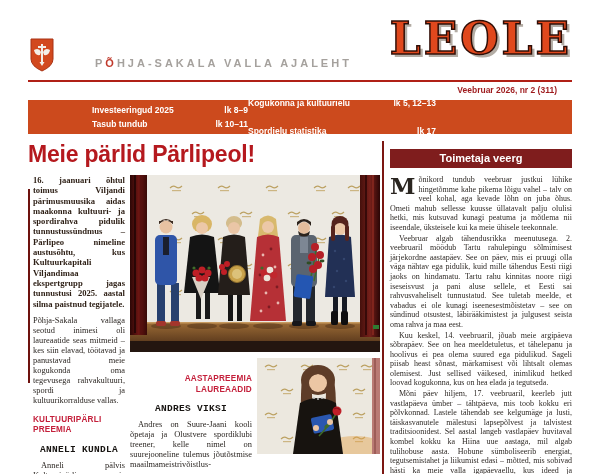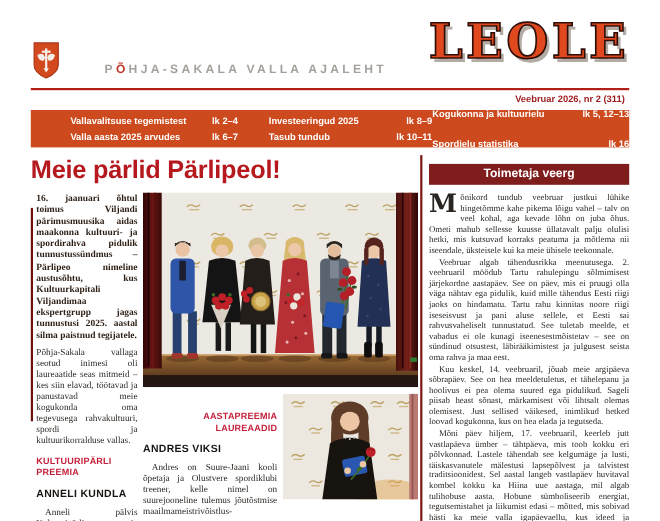--- a/index.html
+++ b/index.html
@@ -5,42 +5,42 @@
   html,body{margin:0;padding:0;background:#fff;}
   .page{width:600px;height:474px;background:#fff;overflow:hidden;position:relative;font-family:"Liberation Serif",serif;}
 
   
   .masthead{position:relative;height:98px;}
   .crest{position:absolute;left:30px;top:38px;}
   .tagline{position:absolute;left:60px;top:57px;font-family:"Liberation Sans",sans-serif;font-weight:bold;font-size:11px;letter-spacing:3px;color:#a5a19d;white-space:nowrap;margin-left:35px;}
   .tagline .oo{color:#c0392b;}
   .leole{position:absolute;right:28px;top:6px;font-family:"DejaVu Serif",serif;font-weight:bold;font-size:44px;line-height:66px;color:#e0481d;letter-spacing:3px;-webkit-text-stroke:1.5px #2e0d06;text-shadow:3px 3px 0 #b3aca4;}
   .mast-rule{position:absolute;left:28px;right:28px;top:80px;height:2px;background:#b02016;}
-  .issue{position:absolute;right:32px;top:85px;font-family:"Liberation Sans",sans-serif;font-weight:bold;font-size:8.5px;color:#9e1a1d;}
+  .issue{position:absolute;right:43px;top:85px;font-family:"Liberation Sans",sans-serif;font-weight:bold;font-size:8.5px;color:#9e1a1d;}
 
   
   .toc{margin:2px 28px 0 28px;height:34px;background:#cc4a1d;display:flex;align-items:center;padding-left:36px;box-sizing:border-box;}
   .toc-group{display:flex;flex-direction:column;justify-content:center;gap:2px;}
   .toc-group.g1{width:160px;}
   .toc-group.g2{width:156px;margin-left:28px;}
   .toc-group.g3{width:188px;gap:16px;}
   .toc-row{display:flex;justify-content:space-between;font-family:"Liberation Sans",sans-serif;font-weight:bold;font-size:8.5px;color:#fff;line-height:12px;}
   .toc-row .pg{white-space:nowrap;padding-left:6px;}
 
   
   .main{margin:5px 28px 0 28px;display:flex;height:336px;}
   .main-left{width:352px;position:relative;}
   .accent-bar{position:absolute;left:0;top:50px;width:2px;height:194px;background:#6e120e;}
   h1.headline{margin:2px 0 8px 0;font-family:"Liberation Sans",sans-serif;font-weight:bold;font-size:23px;line-height:26px;color:#b5191e;letter-spacing:-0.2px;}
   .row1{display:flex;}
   .col-left{width:97px;padding-left:5px;margin-right:5px;box-sizing:content-box;}
   .lead{font-weight:bold;font-size:8.6px;line-height:10.3px;color:#2d1f15;text-align:justify;margin:0;}
   .body-p{font-size:8.4px;line-height:10px;color:#2b2622;text-align:justify;margin:7px 0 0 0;}
   .kicker{margin:9px 0 0 0;font-family:"Liberation Sans",sans-serif;font-weight:bold;font-size:8.2px;line-height:10.5px;color:#c41f3a;letter-spacing:.2px;}
-  .laureate{margin:8px 0 0 0;font-family:Liberation Sans, sans-serif;font-weight:bold;font-size:9.5px;color:#181512;letter-spacing:.3px;}
+  .laureate{margin:8px 0 0 0;font-family:Liberation Mono, monospace;font-weight:bold;font-size:9.5px;color:#181512;text-align:center;letter-spacing:.3px;}
   .sec-text{font-size:8.4px;line-height:10px;color:#2b2622;text-align:justify;margin:6px 0 0 0;text-indent:8px;}
   .photo-col{width:250px;}
   .photo1{width:250px;height:177px;display:block;}
   .caption{margin-top:3px;font-family:"Liberation Sans",sans-serif;font-size:7.8px;line-height:10px;color:#1d1d1d;}
   .row2{display:flex;margin-top:6px;}
   .col-mid{width:122px;margin-right:5px;}
   .col-mid .kicker{margin-top:16px;text-align:right;}
   .photo2{width:123px;height:96px;display:block;}
 
   .divider{width:2px;background:#7c1712;margin:2px 6px 0 2px;}
@@ -71,48 +71,38 @@
         </g>
       </svg>
     </span>
     <span class="tagline"><span>P</span><span class="oo">Õ</span><span>HJA-SAKALA VALLA AJALEHT</span></span>
     <div class="leole">LEOLE</div>
     <div class="mast-rule"></div>
     <div class="issue">Veebruar 2026, nr 2 (311)</div>
   </div>
 
   <div class="toc">
-    <div class="toc-group g1">
-      <div class="toc-row">
-          <span>Vallavalitsuse tegemistest</span>
-          <span class="pg">lk 2–4</span>
-        </div>
-      <div class="toc-row">
-          <span>Valla aasta 2025 arvudes</span>
-          <span class="pg">lk 6–7</span>
-        </div>
-    </div>
     <div class="toc-group g2">
       <div class="toc-row">
           <span>Investeeringud 2025</span>
           <span class="pg">lk 8–9</span>
         </div>
       <div class="toc-row">
           <span>Tasub tundub</span>
           <span class="pg">lk 10–11</span>
         </div>
     </div>
     <div class="toc-group g3">
       <div class="toc-row">
           <span>Kogukonna ja kultuurielu</span>
           <span class="pg">lk 5, 12–13</span>
         </div>
       <div class="toc-row">
           <span>Spordielu statistika</span>
-          <span class="pg">lk 16</span>
+          <span class="pg">lk 17</span>
         </div>
     </div>
   </div>
 
   <div class="main">
 
     <div class="main-left">
       <div class="accent-bar"></div>
       <h1 class="headline">Meie pärlid Pärlipeol!</h1>
 
@@ -369,21 +359,21 @@
           </div>
         </div>
       </div>
     </div>
 
     <div class="divider"></div>
 
     <div class="right-col">
       <div class="ed-band">Toimetaja veerg</div>
       <div class="ed-body">
-        <p><span class="dropcap">M</span><span>õnikord tundub veebruar justkui lühike hingetõmme kahe pikema lõigu vahel – talv on veel kohal, aga kevade lõhn on juba õhus. Ometi mahub sellesse kuusse üllatavalt palju olulisi hetki, mis kutsuvad korraks peatuma ja mõtlema nii iseendale, üksteisele kui ka meie ühisele teekonnale.</span></p>
+        <p><span class="dropcap">M</span><span>õnikord tundub veebruar justkui lühike hingetõmme kahe pikema lõigu vahel – talv on veel kohal, aga kevade lõhn on juba õhus. Ometi mahub sellesse kuusse üllatavalt palju olulisi hetki, mis kutsuvad kunagi peatuma ja mõtlema nii iseendale, üksteisele kui ka meie ühisele teekonnale.</span></p>
         <p>Veebruar algab tähendusrikka meenutusega. 2. veebruaril möödub Tartu rahulepingu sõlmimisest järjekordne aastapäev. See on päev, mis ei pruugi olla väga nähtav ega pidulik, kuid mille tähendus Eesti riigi jaoks on hindamatu. Tartu rahu kinnitas noore riigi iseseisvust ja pani aluse sellele, et Eesti sai rahvusvaheliselt tunnustatud. See tuletab meelde, et vabadus ei ole kunagi iseenesestmõistetav – see on sündinud otsustest, läbirääkimistest ja julgusest seista oma rahva ja maa eest.</p>
         <p>Kuu keskel, 14. veebruaril, jõuab meie argipäeva sõbrapäev. See on hea meeldetuletus, et tähelepanu ja hoolivus ei pea olema suured ega pidulikud. Sageli piisab heast sõnast, märkamisest või lihtsalt olemas olemisest. Just sellised väikesed, inimlikud hetked loovad kogukonna, kus on hea elada ja tegutseda.</p>
         <p>Mõni päev hiljem, 17. veebruaril, keerleb jutt vastlapäeva ümber – tähtpäeva, mis toob kokku eri põlvkonnad. Lastele tähendab see kelgumäge ja lusti, täiskasvanutele mälestusi lapsepõlvest ja talvistest traditsioonidest. Sel aastal langeb vastlapäev huvitaval kombel kokku ka Hiina uue aastaga, mil algab tulihobuse aasta. Hobune sümboliseerib energiat, tegutsemistahet ja liikumist edasi – mõtted, mis sobivad hästi ka meie valla igapäevaellu, kus ideed ja ettevõtmised ei seisa paigal.</p>
       </div>
     </div>
 
   </div>
 </div>
 
 </body></html>

